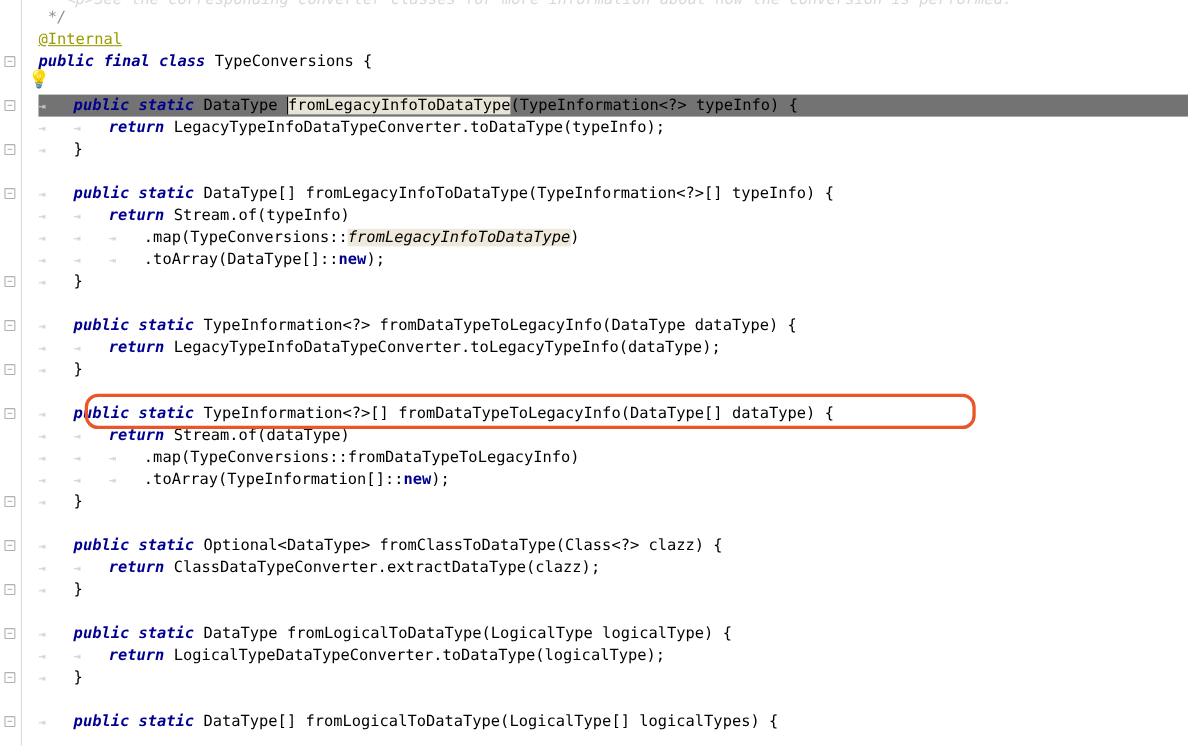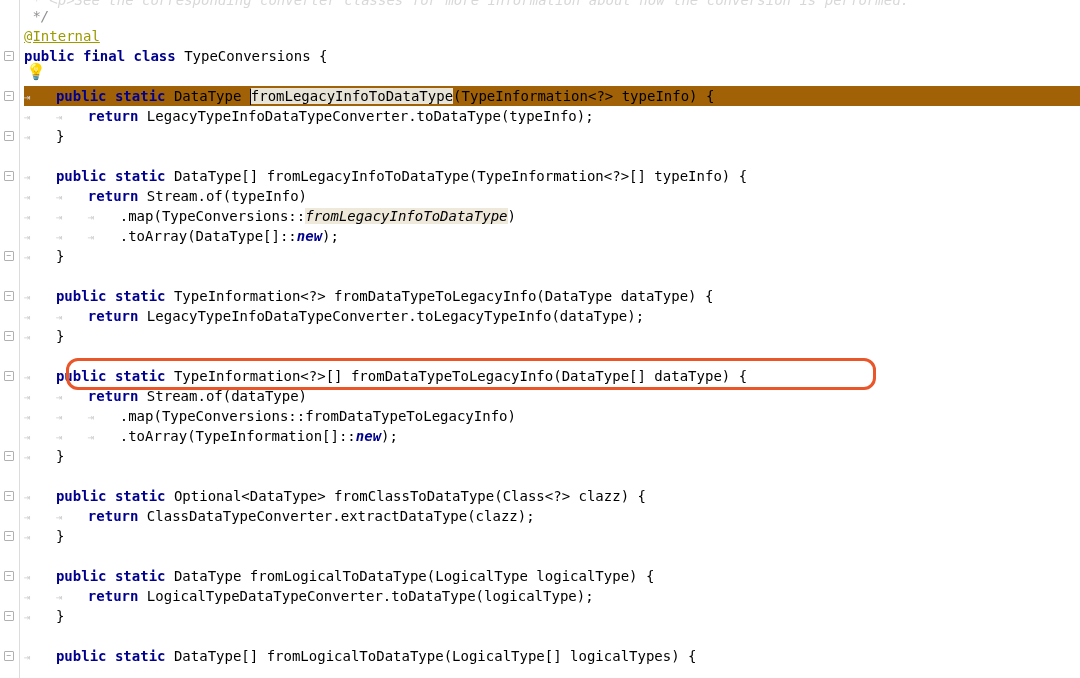--- a/index.html
+++ b/index.html
@@ -58,37 +58,38 @@
     position: absolute;
     left: 26px;
     top: 62px;
     font-size: 16px;
   }
   .code {
     flex: 1;
     padding-left: 4px;
     position: relative;
     white-space: pre;
+    margin-left: 11px;
   }
   .line {
     height: 20px;
     position: relative;
   }
   .line.hl {
-    background: #a16207;
+    background: #737373;
   }
   .comment { color: #909090; font-style: italic; }
   .annotation { color: #9b9b00; text-decoration: underline; }
-  .kw { color: #000090; font-weight: bold; }
+  .kw { color: #000090; font-weight: bold; font-style: italic; }
   .typ { color: #000000; }
   .method-decl { color: #000000; }
   .method-decl.active { background: #e8e4d8; }
   .static-ref { color: #000000;}
   .static-ref.hl { background: #efe9dc; font-style: italic;}
-  .kwnew { color: #000090; font-weight: bold; font-style: italic;}
+  .kwnew { color: #000090; font-weight: bold;}
   .indent-guide {
     color: #c8c8c8;
   }
   .ws-char { color: #d0d0d0; font-size: 11px; }
   .cursor {
     display: inline-block;
     width: 1px;
     height: 16px;
     background: #000;
     vertical-align: middle;

